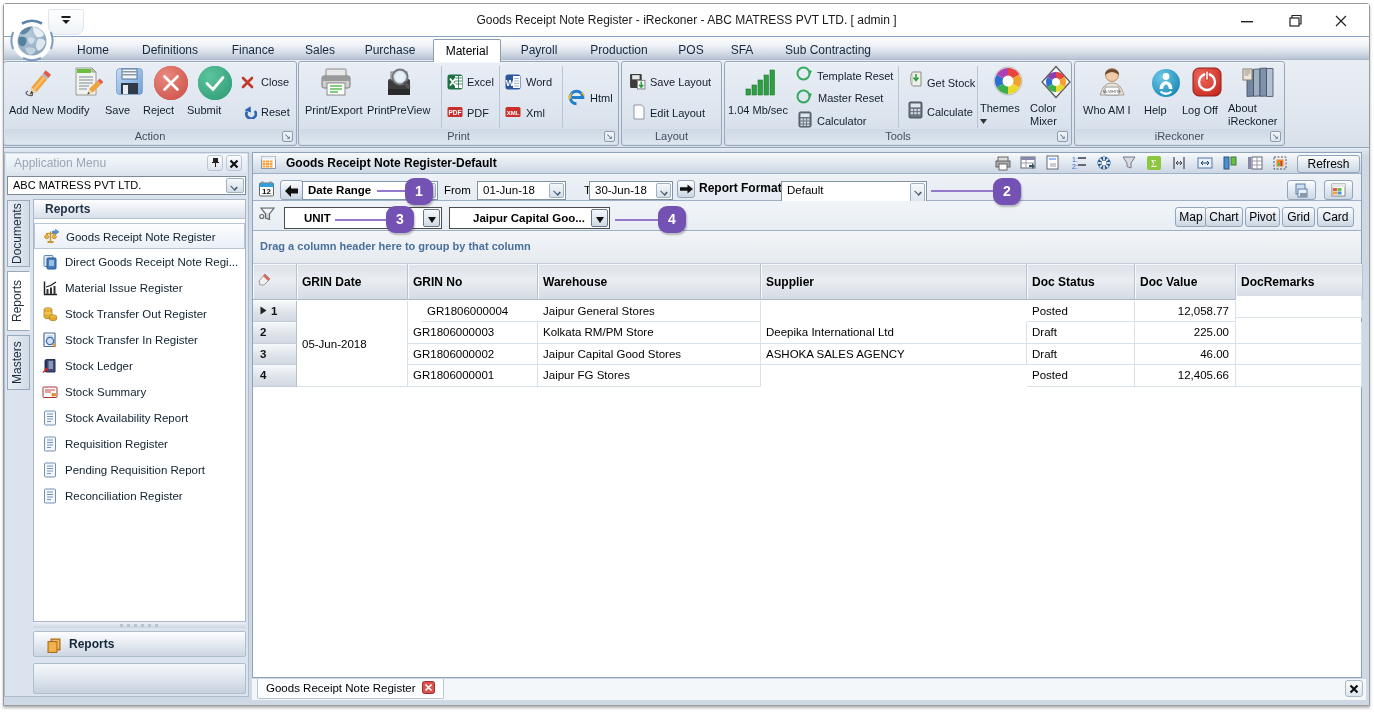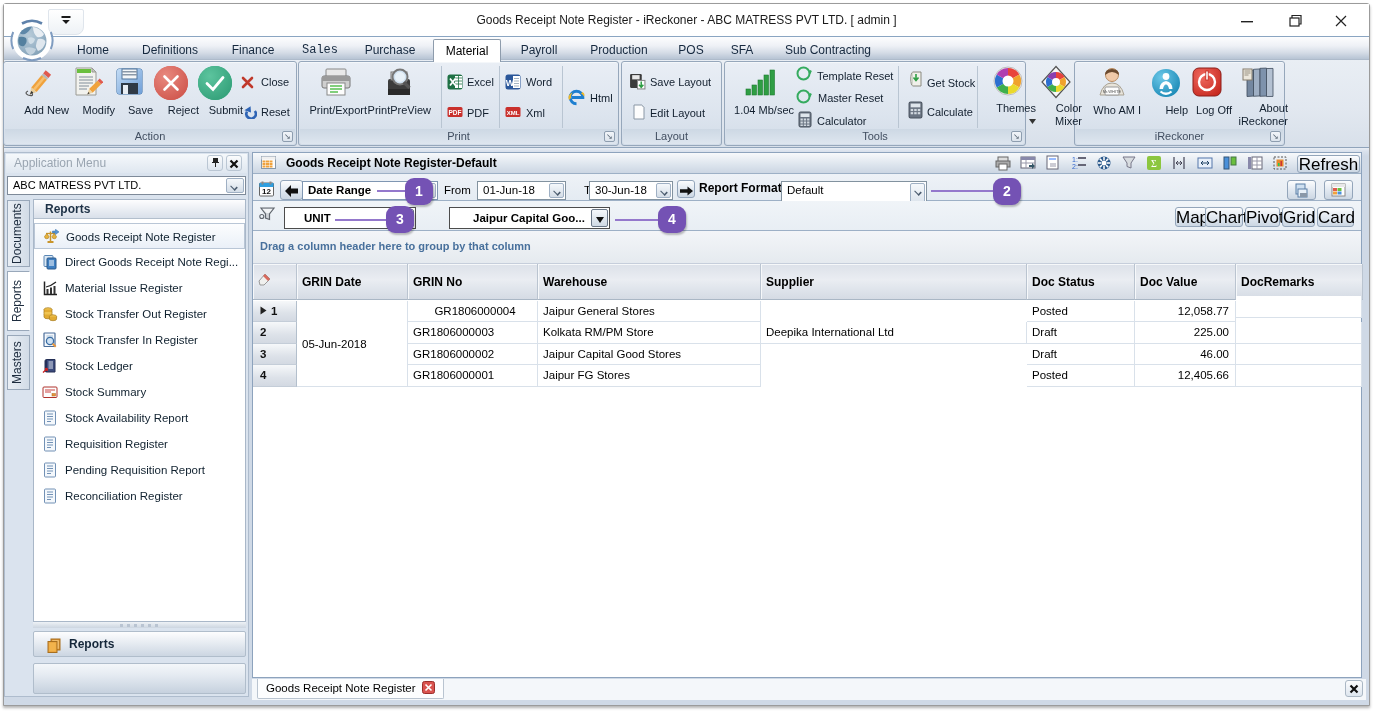--- a/index.html
+++ b/index.html
@@ -14,21 +14,21 @@
 
 #tabrow { position:absolute; left:0; top:32px; width:100%; height:24px; background:linear-gradient(#fdfdfe, #eef1f6 40%, #d6dde7 70%, #b7c4d4); border-top:1px solid #8aa5c2; border-bottom:1px solid #aebbcb; }
 .rtab { position:absolute; top:3px; height:21px; line-height:20px; text-align:center; font-size:12px; color:#16293f; }
 .rtab.sel { background:#ffffff; border:1px solid #8e9cac; border-bottom:none; border-radius:2px 2px 0 0; color:#000; z-index:5; top:2px; height:23px; line-height:22px;}
 
 #ribbon { position:absolute; left:0; top:56px; width:100%; height:88px; background:linear-gradient(#e9eef4,#e2e8f0 55%,#d8e0ea); border-bottom:1px solid #90a4bb; }
 .rgroup { position:absolute; top:1px; height:85px; border:1px solid #96a7bb; border-radius:3px; background:linear-gradient(#e9eef5,#dce4ee 65%,#d2dce8); box-shadow:inset 0 1px 0 #f4f7fa; }
 .rlabel { position:absolute; left:1px; right:1px; bottom:1px; height:15px; background:linear-gradient(#cdd8e4,#dee6ef); border-radius:0 0 2px 2px; text-align:center; font-size:11px; color:#414e60; line-height:15px; }
 .exp { position:absolute; right:2px; bottom:2px; width:11px; height:11px; border:1px solid #8d9daf; border-radius:2px; background:linear-gradient(#f2f5f9,#dbe3ec); }
 .exp:after { content:"\2198"; position:absolute; left:1px; top:-3px; font-size:8px; color:#52606f;}
-.bigbtn { position:absolute; top:4px; text-align:right; font-size:11px; color:#121f2e; white-space:nowrap; }
+.bigbtn { position:absolute; top:4px; text-align:left; font-size:11px; color:#121f2e; white-space:nowrap; }
 .bigbtn .ic { display:block; margin:1px auto 3px; }
 .smalltxt { position:absolute; font-size:11px; color:#121f2e; white-space:nowrap; }
 
 #workspace { position:absolute; left:0; top:144px; width:100%; height:557px; background:linear-gradient(180deg,#e9eef5 0px,#dae2ed 3px,#cfd9e6 8px); }
 
 #leftpanel { position:absolute; left:0px; top:4px; width:245px; height:545px; background:#dae3ee; border:1px solid #aebccd;}
 #lp-head { position:absolute; left:1px; top:1px; right:1px; height:19px; background:linear-gradient(#f5f8fb,#dfe7f0); color:#9aa5b1; font-size:12px; line-height:19px; padding-left:8px; }
 #lp-pin { position:absolute; top:2px; right:25px; width:16px; height:16px; border:1px solid #bac6d3; border-radius:3px; background:linear-gradient(#fbfcfd,#dde5ee); text-align:center; font-size:11px; color:#222; line-height:16px;}
 #lp-x { position:absolute; top:2px; right:6px; width:16px; height:16px; border:1px solid #bac6d3; border-radius:3px; background:linear-gradient(#fbfcfd,#dde5ee); text-align:center; font-weight:bold; font-size:12px; color:#111; line-height:16px;}
 #lp-combo { position:absolute; left:2px; top:23px; right:2px; height:19px; background:#ffffff; border:1px solid #7e8a99; font-size:11px; line-height:17px; padding-left:5px; color:#000; }
@@ -60,21 +60,21 @@
 #bottombar { position:absolute; left:248px; top:531px; width:1114px; height:21px; background:#f4f7fa; }
 #btab { position:absolute; left:5px; top:0; height:20px; background:#fcfdfe; border:1px solid #b9c4d0; border-top:none; border-radius:0 0 2px 2px; font-size:11.5px; color:#000; line-height:18px; padding:0 8px 0 8px; }
 #bx { position:absolute; right:3px; top:1px; width:18px; height:17px; border:1px solid #aab7c4; border-radius:3px; background:linear-gradient(#fbfcfd,#dde5ee); text-align:center; font-weight:bold; font-size:12px; line-height:16px; color:#111;}
 
 .combo { position:absolute; background:#ffffff; border:1px solid #82929f; font-size:11.5px; color:#000; }
 .cbtn { position:absolute; right:1px; top:1px; bottom:1px; width:15px; background:linear-gradient(#f5f8fb,#d4dde7); border:1px solid #9fb0c4; border-radius:2px; }
 .cbtn:after { content:""; position:absolute; left:3px; top:4px; width:6px; height:6px; border-right:2px solid #4a5a6d; border-bottom:2px solid #4a5a6d; transform:rotate(45deg) scale(0.8,0.55); }
 .cbtn.tri:after { content:""; position:absolute; left:3.5px; top:7px; width:0; height:0; border:none; border-left:4.5px solid transparent; border-right:4.5px solid transparent; border-top:6px solid #111; transform:none; }
 .badge { position:absolute; width:28px; height:27px; background:#7452b4; border-radius:9px; color:#fff; font-weight:bold; font-size:14px; text-align:center; line-height:27px; z-index:20; box-shadow:1px 2px 2px rgba(0,0,0,0.25); }
 .pline { position:absolute; height:2px; background:#9478cc; z-index:19; }
-.toolbtn { position:absolute; border:1px solid #93a5ba; border-radius:3px; background:linear-gradient(#fcfdfe,#e2e9f1 50%,#ccd7e3); font-size:17px; color:#000; text-align:center; }
+.toolbtn { position:absolute; border:1px solid #93a5ba; border-radius:3px; background:linear-gradient(#fcfdfe,#e2e9f1 50%,#ccd7e3); font-size:12px; color:#000; text-align:center; }
 .lbl { position:absolute; font-size:11.5px; color:#000; white-space:nowrap; }
 .bold { font-weight:bold; }
 </style>
 </head>
 <body>
 <div id="win">
 
   <div id="titlebar">
     <div id="titletext">Goods Receipt Note Register - iReckoner - ABC MATRESS PVT LTD. [ admin ]</div>
     <div class="wbtn" style="right:107px;"><svg width="30" height="20" viewBox="0 0 30 20">
@@ -115,41 +115,41 @@
       <path d="M29 23 Q35 22 36.5 26 Q35 33 29 35 Q25 30 29 23" fill="#dfe7ee"></path>
       <path d="M16 32 Q21 30 27 33 Q26 38 21 39 Q17 37 16 32" fill="#c2d2de"></path>
       <path d="M19 22 Q23 20 26 23 Q25 28 21 28 Q19 26 19 22" fill="#cfdde7"></path>
     </svg>
   </div>
 
   <div id="tabrow">
     <div class="rtab" style="left:60px;width:58px;">Home</div>
     <div class="rtab" style="left:127px;width:78px;">Definitions</div>
     <div class="rtab" style="left:214px;width:70px;">Finance</div>
-    <div class="rtab" style="left:291px;width:50px;font-family:Liberation Mono, monospace;">Sales</div>
+    <div class="rtab" style="left:291px;width:50px;">Sales</div>
     <div class="rtab" style="left:349px;width:74px;">Purchase</div>
     <div class="rtab sel" style="left:429px;width:68px;">Material</div>
     <div class="rtab" style="left:504px;width:62px;">Payroll</div>
     <div class="rtab" style="left:573px;width:84px;">Production</div>
     <div class="rtab" style="left:664px;width:46px;">POS</div>
     <div class="rtab" style="left:717px;width:42px;">SFA</div>
     <div class="rtab" style="left:764px;width:120px;">Sub Contracting</div>
   </div>
 
   <div id="ribbon">
     <div class="rgroup" style="left:-1px;width:294px;">
         <div class="rlabel">Action<span class="exp"></span></div>
       </div>
     <div class="rgroup" style="left:294px;width:321px;">
         <div class="rlabel">Print<span class="exp"></span></div>
       </div>
     <div class="rgroup" style="left:617px;width:101px;">
         <div class="rlabel">Layout</div>
       </div>
-    <div class="rgroup" style="left:720px;width:302px;">
+    <div class="rgroup" style="left:720px;width:348px;">
         <div class="rlabel">Tools<span class="exp"></span></div>
       </div>
     <div class="rgroup" style="left:1070px;width:211px;">
         <div class="rlabel">iReckoner<span class="exp"></span></div>
       </div>
 
     <div class="bigbtn" style="left:5px;width:60px;"><svg class="ic" width="34" height="36" id="svg-addnew" viewBox="0 0 34 36">
           <g transform="rotate(40 17 18)">
             <rect x="14" y="4" width="7" height="4" fill="#e05a4e"></rect>
             <rect x="14" y="8" width="7" height="2.5" fill="#b7b7b7"></rect>
@@ -628,21 +628,21 @@
               <rect x="2" y="8.5" width="4" height="3" fill="#f0a23c"></rect>
               <rect x="6.5" y="8.5" width="4" height="3" fill="#4a90d9"></rect>
             </svg></div>
       </div>
       <div id="dp-filterrow">
         <svg style="position:absolute;left:6px;top:4px;" width="17" height="17" id="svg-funnel" viewBox="0 0 17 15">
             <path d="M2 2 L15 2 L10.5 8 L10.5 13.5 L6.5 12 L6.5 8 Z" fill="#cfd3d8" stroke="#60666e" stroke-width="1.2"></path>
             <path d="M3.5 3 L13.5 3 L10 7 L7.5 7 Z" fill="#f2f4f6"></path>
             <circle cx="2.8" cy="10.5" r="2" fill="none" stroke="#60666e" stroke-width="1.1"></circle>
           </svg>
-        <div class="combo" style="left:31px;top:6px;width:132px;height:22px;border:1px solid #4c4c4c;">
+        <div class="combo" style="left:31px;top:6px;width:158px;height:22px;border:1px solid #4c4c4c;">
             <span class="bold" style="position:absolute;left:19px;top:4px;">UNIT</span>
           <div class="cbtn tri" style="width:17px;background:linear-gradient(#f5f8fb,#cfd9e4);border-color:#6a7788;"></div>
         </div>
         <div class="pline" style="left:82px;top:18px;width:53px;"></div>
         <div class="badge" style="left:133px;top:5px;">3</div>
         <div class="combo" style="left:196px;top:6px;width:161px;height:22px;border:1px solid #4c4c4c;">
             <span class="bold" style="position:absolute;left:23px;top:4px;">Jaipur Capital Goo...</span>
           <div class="cbtn tri" style="width:17px;background:linear-gradient(#f5f8fb,#cfd9e4);border-color:#6a7788;"></div>
         </div>
         <div class="pline" style="left:362px;top:18px;width:45px;"></div>
@@ -669,33 +669,34 @@
 
         <div class="rowind" style="top:36.5px;"><svg width="7" height="9" viewBox="0 0 7 9" style="margin-right:4px;">
               <path d="M0.5 0.5 L6.5 4.5 L0.5 8.5 Z" fill="#222"></path>
             </svg>1</div>
         <div class="rowind" style="top:58px;">2</div>
         <div class="rowind" style="top:79.5px;">3</div>
         <div class="rowind" style="top:101px;">4</div>
 
         <div class="gc" style="left:44px;top:36.5px;width:111px;height:86px;line-height:86px;">05-Jun-2018</div>
 
-        <div class="gc" style="left:155px;top:36.5px;width:130px;text-align:center;">GR1806000004</div>
+        <div class="gc" style="left:169px;top:36.5px;width:130px;">GR1806000004</div>
         <div class="gc" style="left:285px;top:36.5px;width:223px;">Jaipur General Stores</div>
         <div class="gc" style="left:774px;top:36.5px;width:108px;">Posted</div>
         <div class="gc" style="left:882px;top:36.5px;width:101px;text-align:right;padding-right:6px;">12,058.77</div>
         <div class="gc" style="left:983px;top:32px;width:126px;"></div>
         <div class="gc" style="left:155px;top:58px;width:130px;">GR1806000003</div>
         <div class="gc" style="left:285px;top:58px;width:223px;">Kolkata RM/PM Store</div>
         <div class="gc" style="left:508px;top:58px;width:266px;">Deepika International Ltd</div>
         <div class="gc" style="left:774px;top:58px;width:108px;">Draft</div>
         <div class="gc" style="left:882px;top:58px;width:101px;text-align:right;padding-right:6px;">225.00</div>
         <div class="gc" style="left:983px;top:58px;width:126px;"></div>
         <div class="gc" style="left:155px;top:79.5px;width:130px;">GR1806000002</div>
         <div class="gc" style="left:285px;top:79.5px;width:223px;">Jaipur Capital Good Stores</div>
+        <div class="gc" style="left:508px;top:79.5px;width:266px;">ASHOKA SALES AGENCY</div>
         <div class="gc" style="left:774px;top:79.5px;width:108px;">Draft</div>
         <div class="gc" style="left:882px;top:79.5px;width:101px;text-align:right;padding-right:6px;">46.00</div>
         <div class="gc" style="left:983px;top:79.5px;width:126px;"></div>
         <div class="gc" style="left:155px;top:101px;width:130px;">GR1806000001</div>
         <div class="gc" style="left:285px;top:101px;width:223px;">Jaipur FG Stores</div>
         <div class="gc" style="left:774px;top:101px;width:108px;">Posted</div>
         <div class="gc" style="left:882px;top:101px;width:101px;text-align:right;padding-right:6px;">12,405.66</div>
         <div class="gc" style="left:983px;top:101px;width:126px;"></div>
       </div>
     </div>

